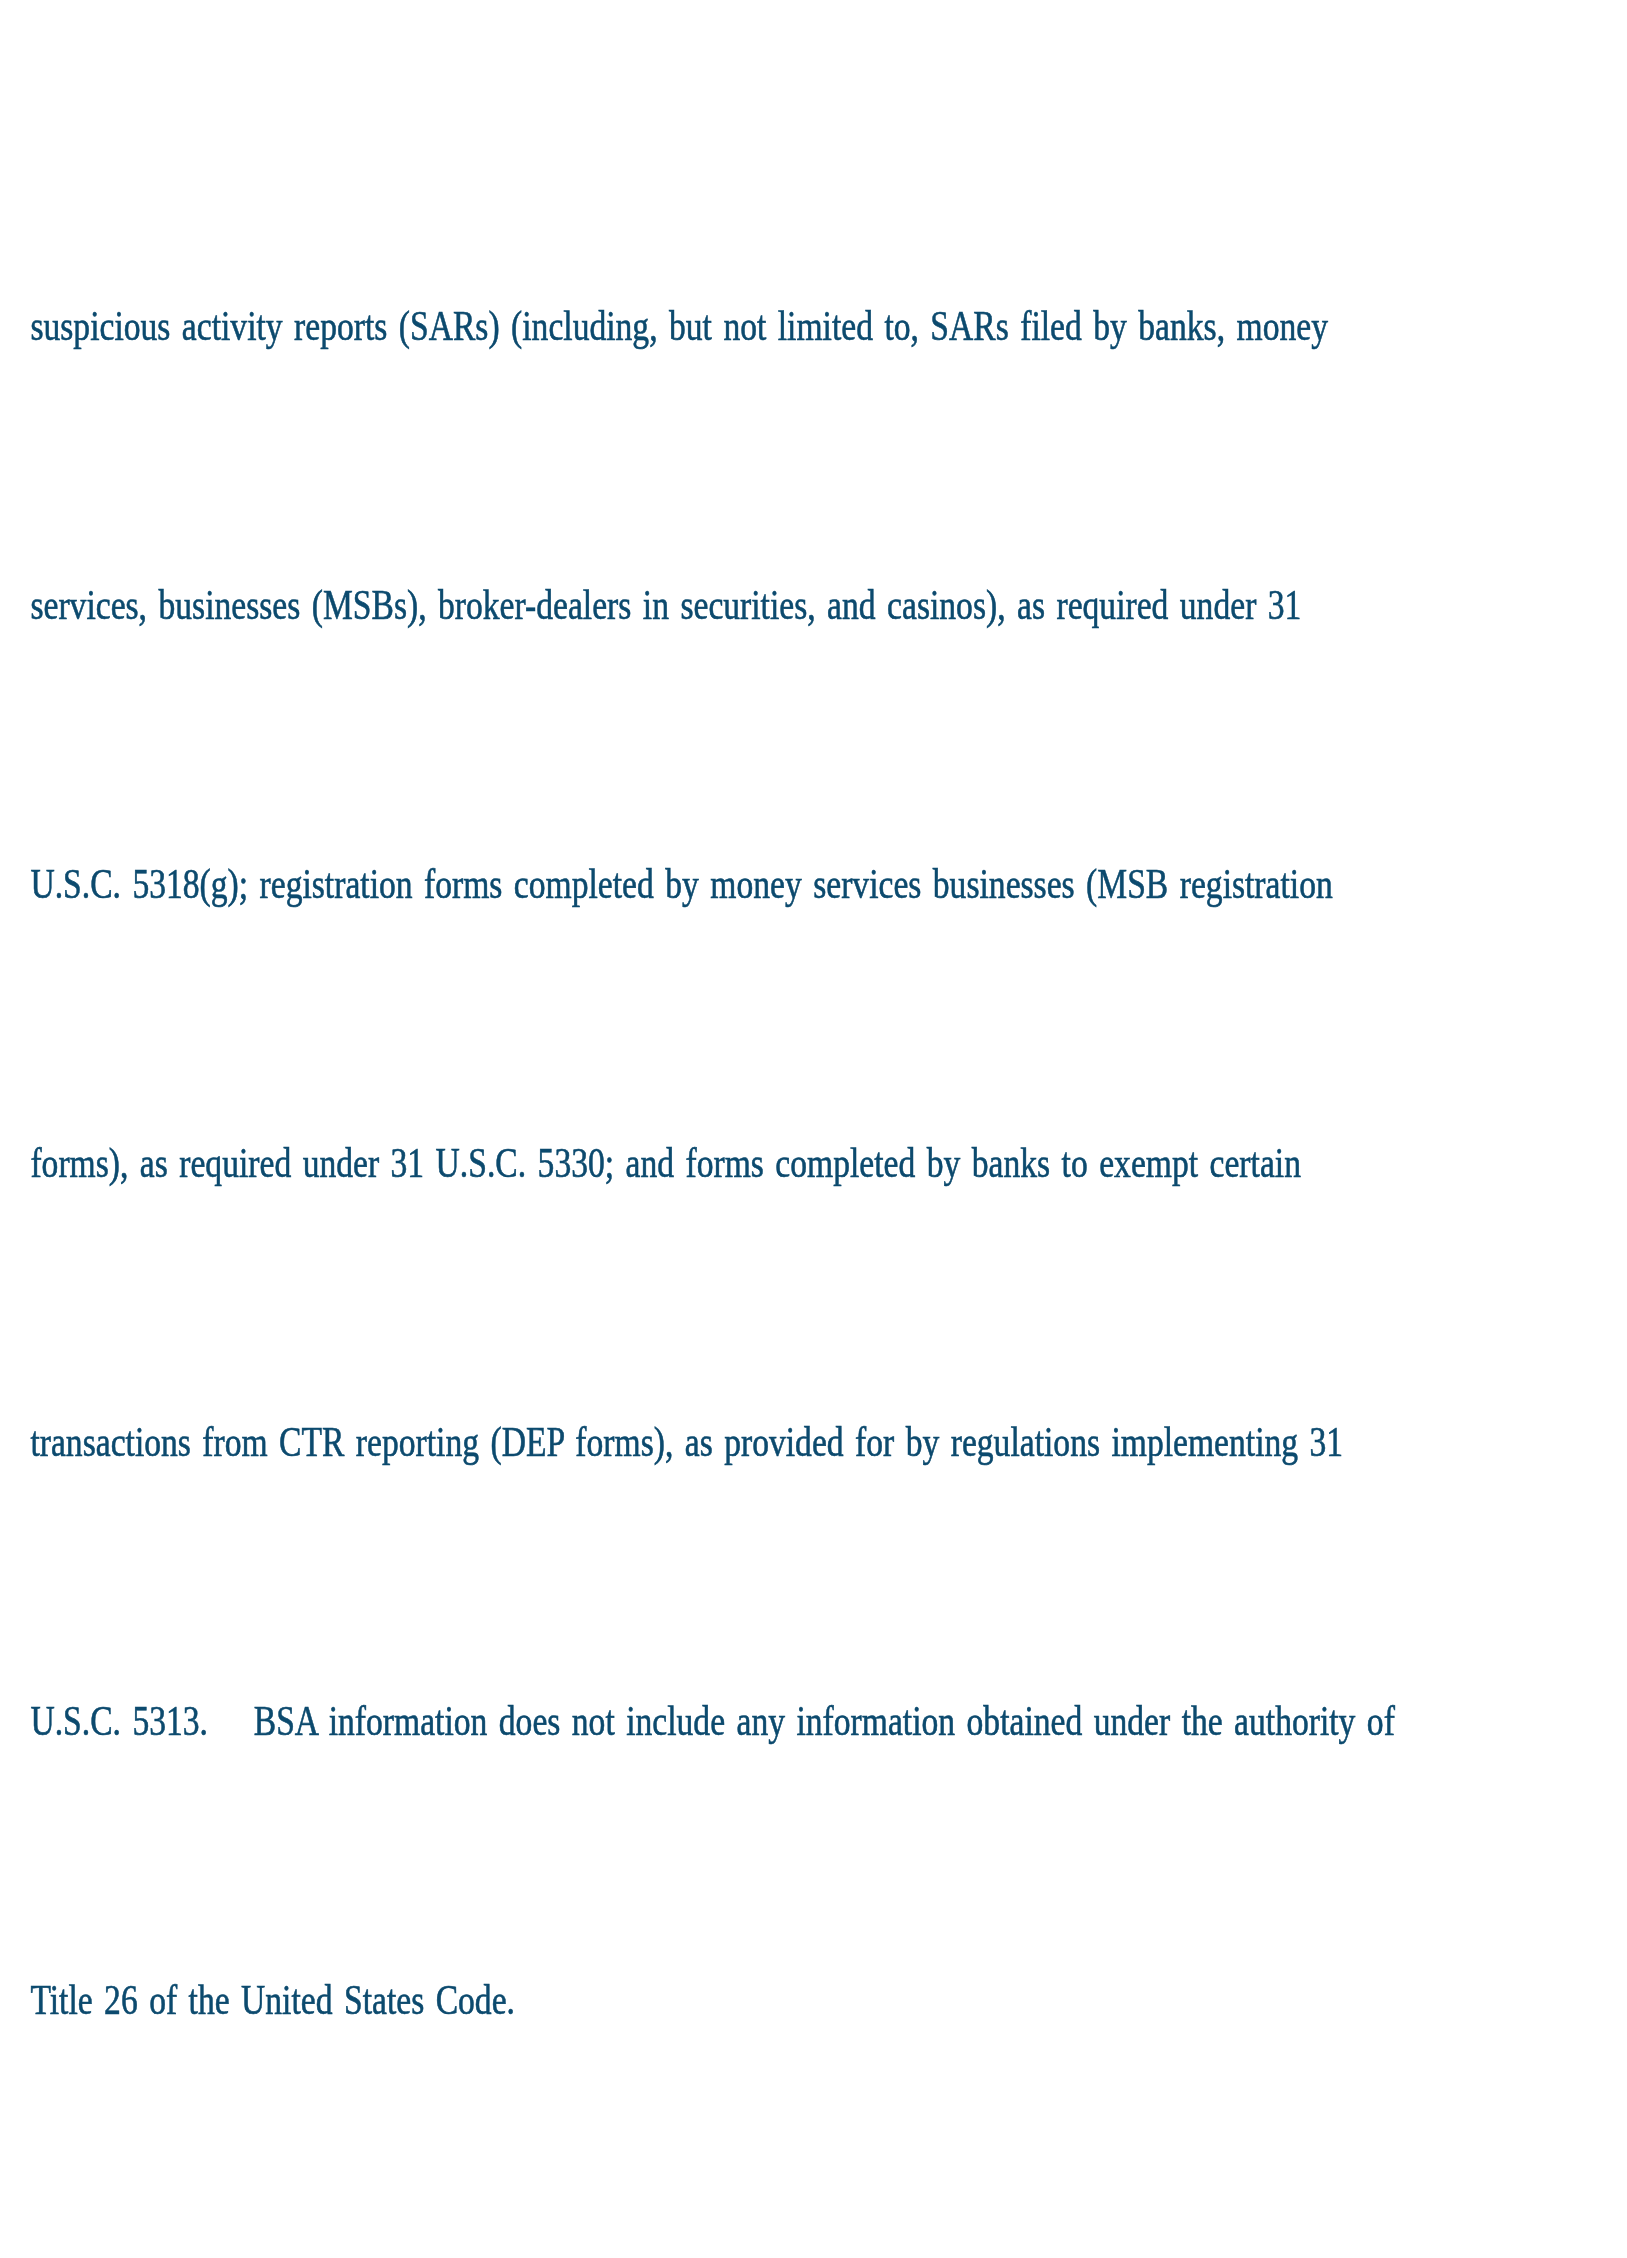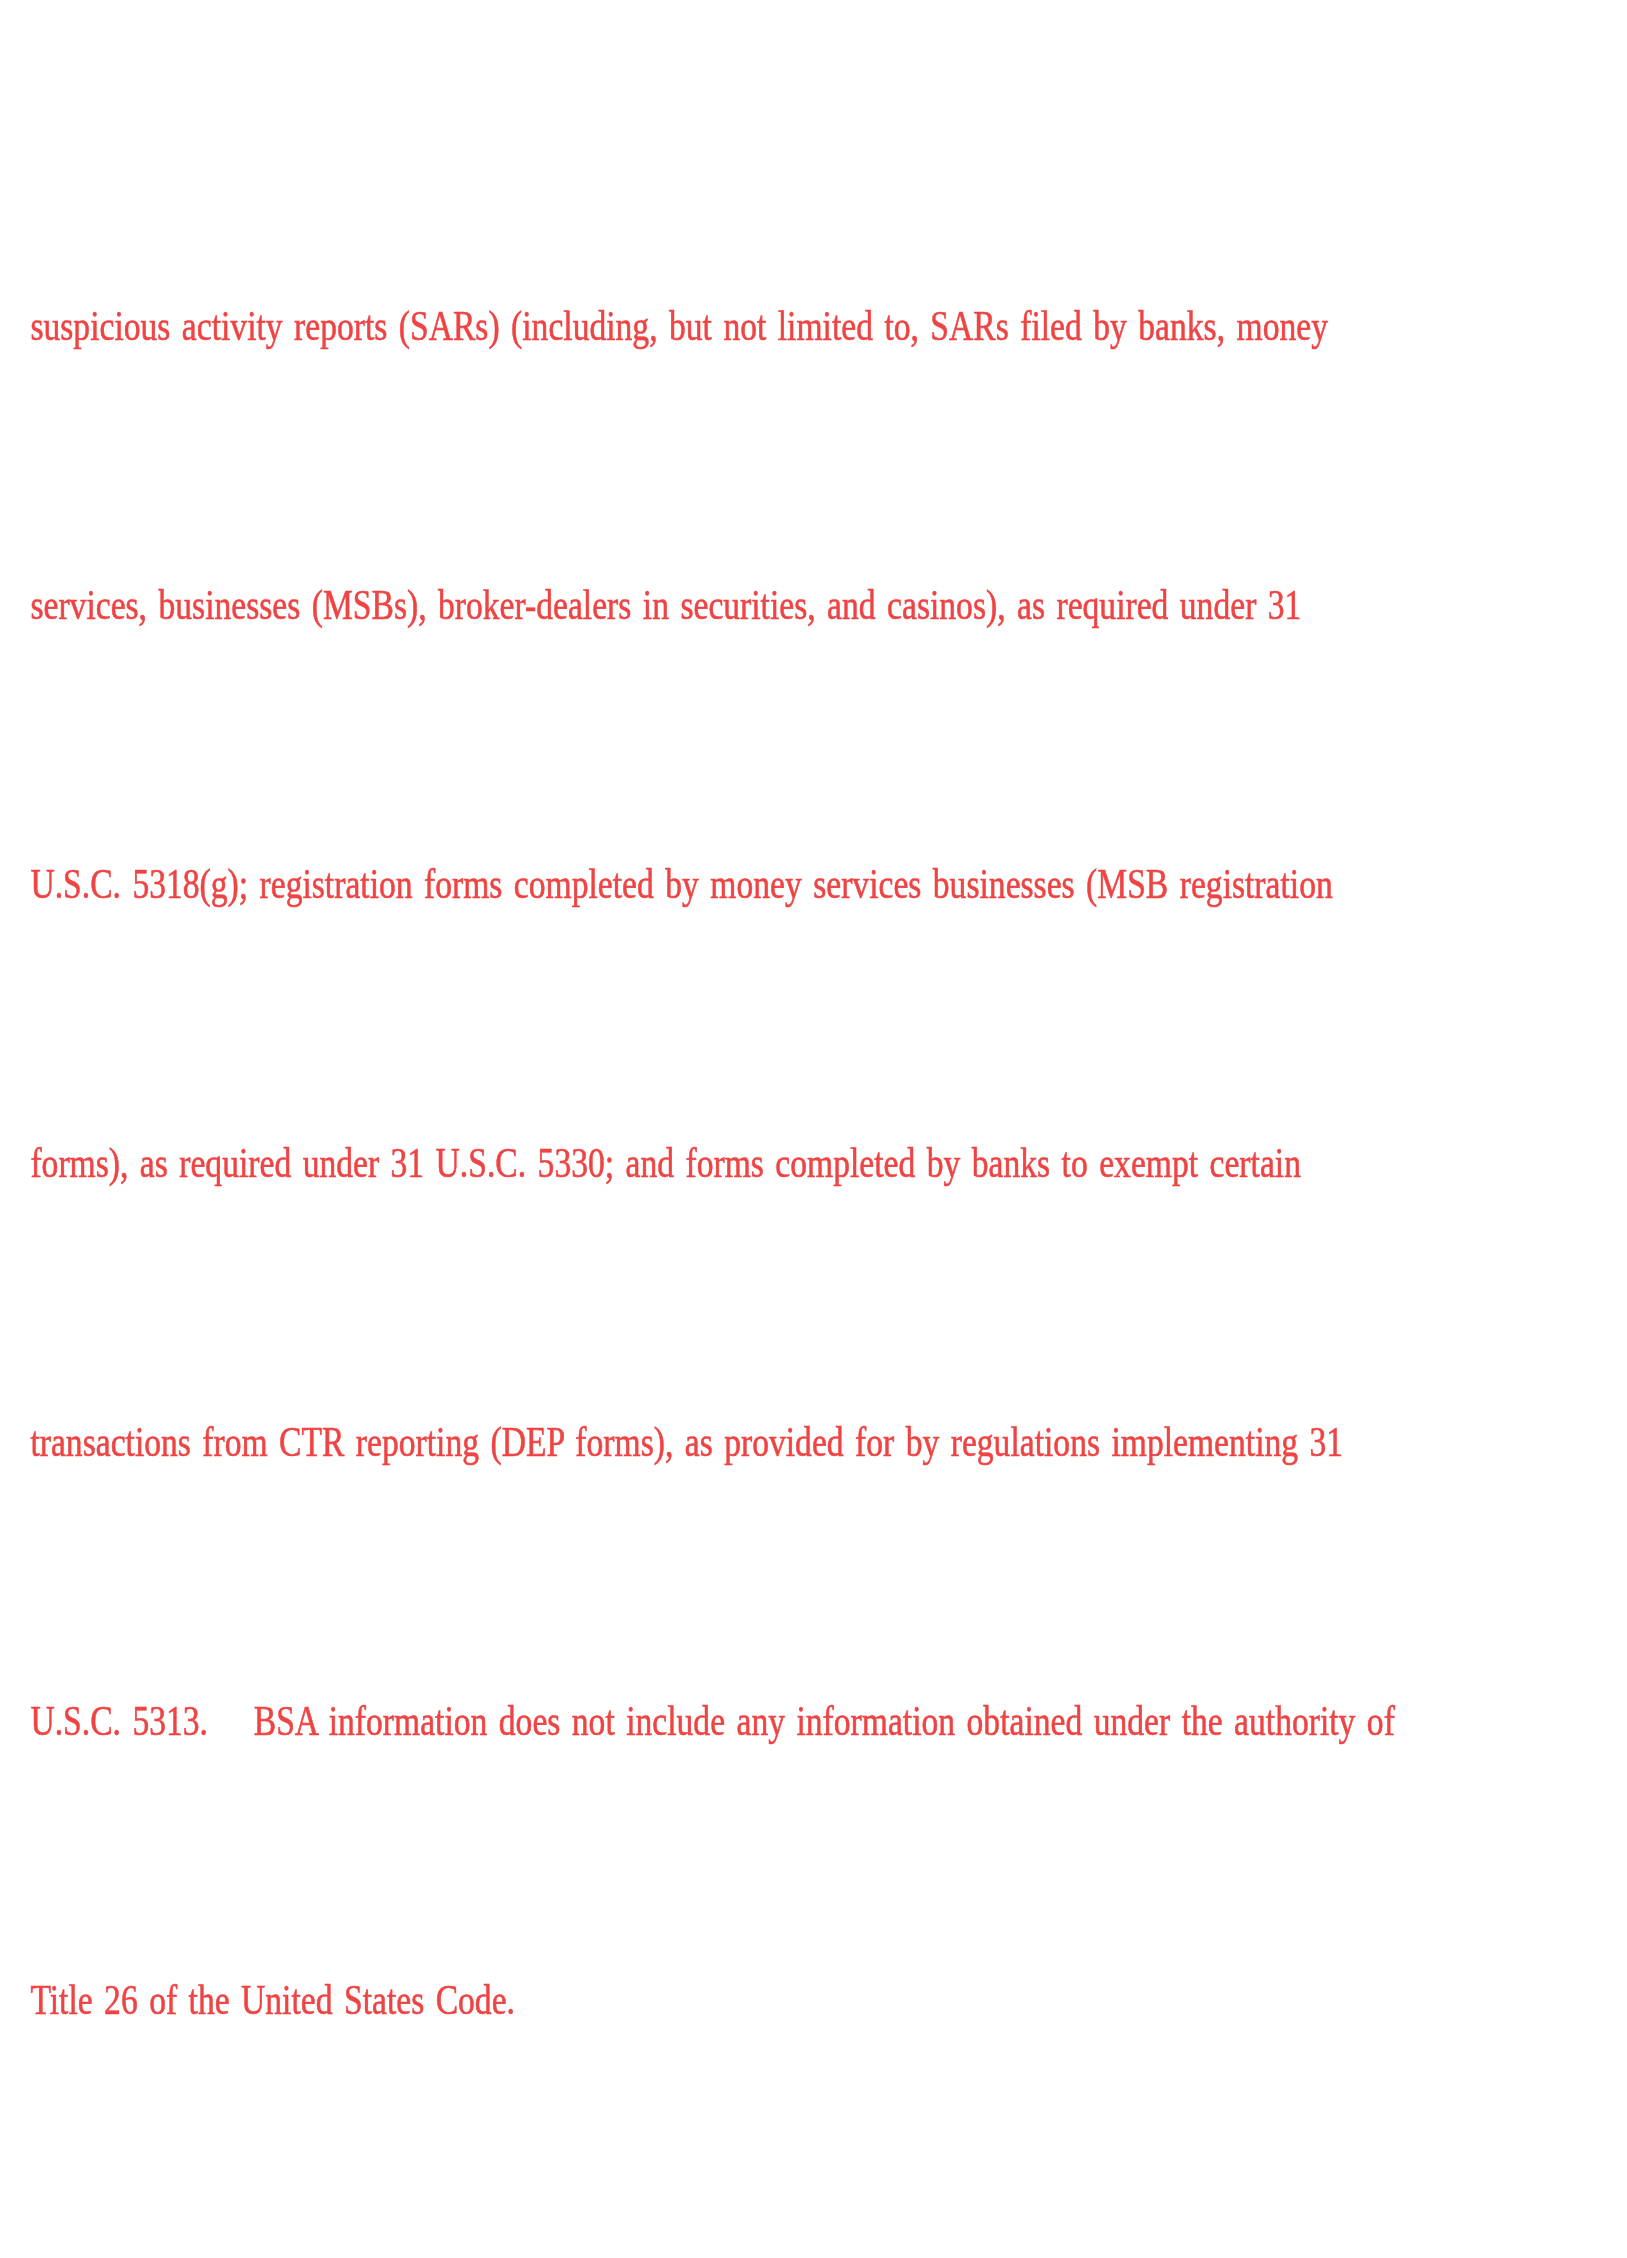--- a/index.html
+++ b/index.html
@@ -10,21 +10,21 @@
     width: 1628px;
     height: 2259px;
     background: #ffffff;
     overflow: hidden;
   }
   .sheet {
     position: relative;
     width: 1628px;
     height: 2259px;
     background: #ffffff;
-    color: #ef4444;
+    color: #0c4a6e;
     overflow: hidden;
   }
   
   .content {
     position: absolute;
     left: 0;
     top: 0;
     width: 2035px;
     transform: scaleX(0.80);
     transform-origin: 0 0;

